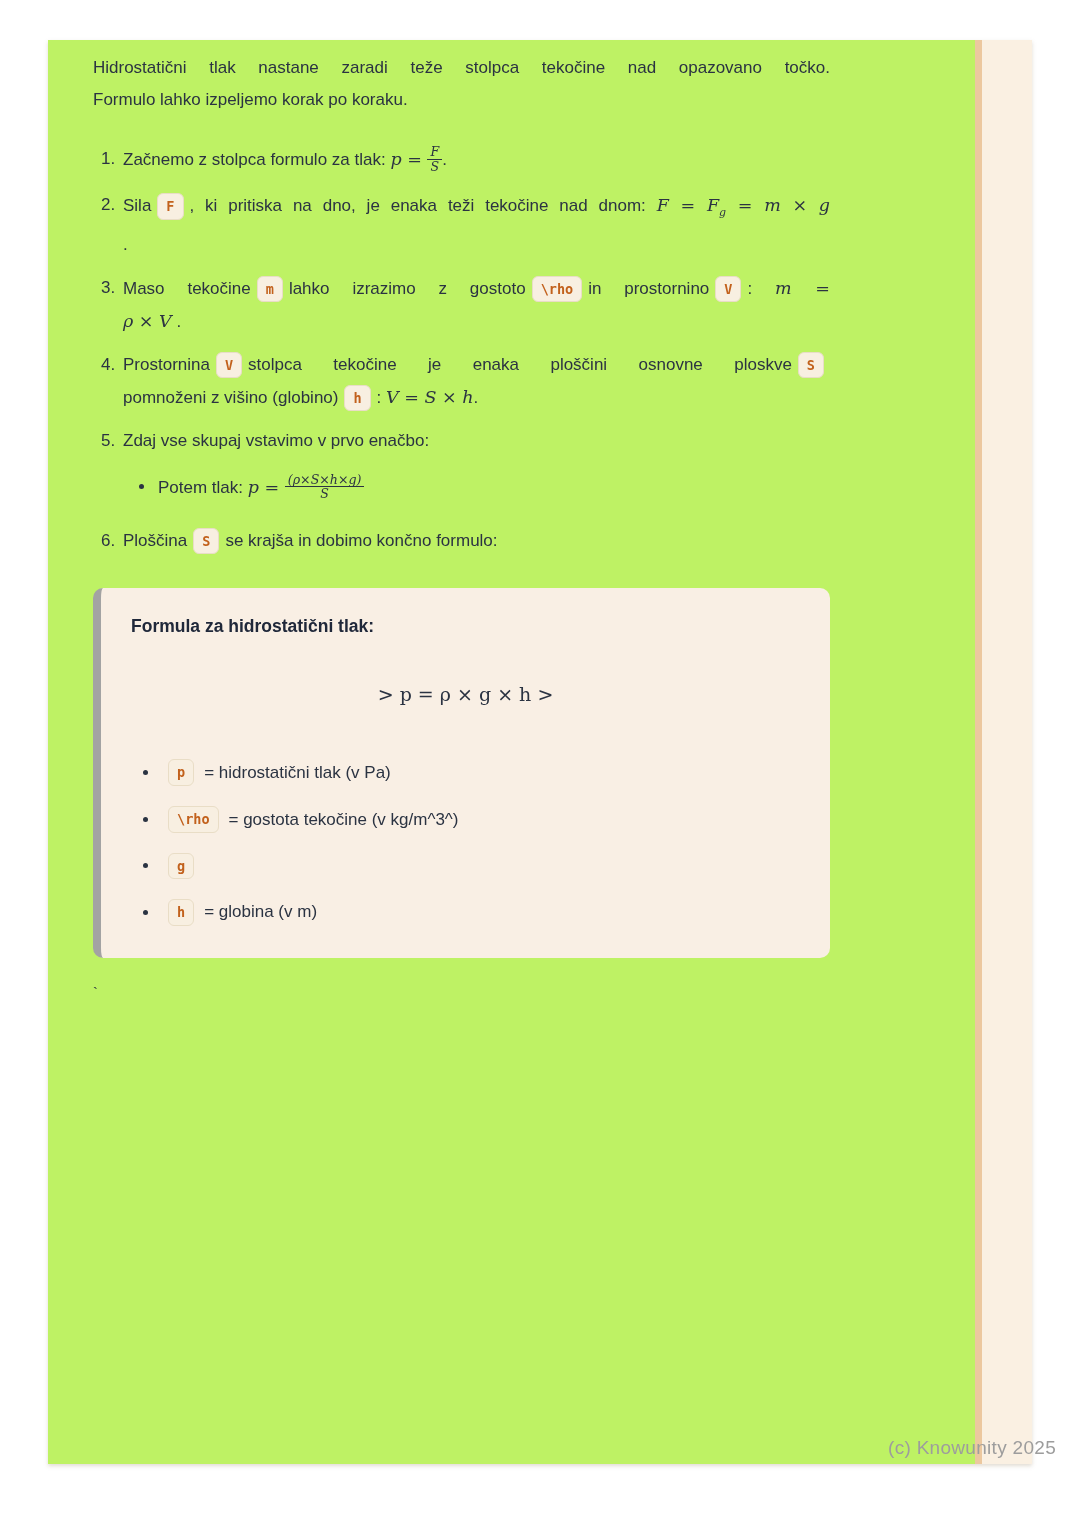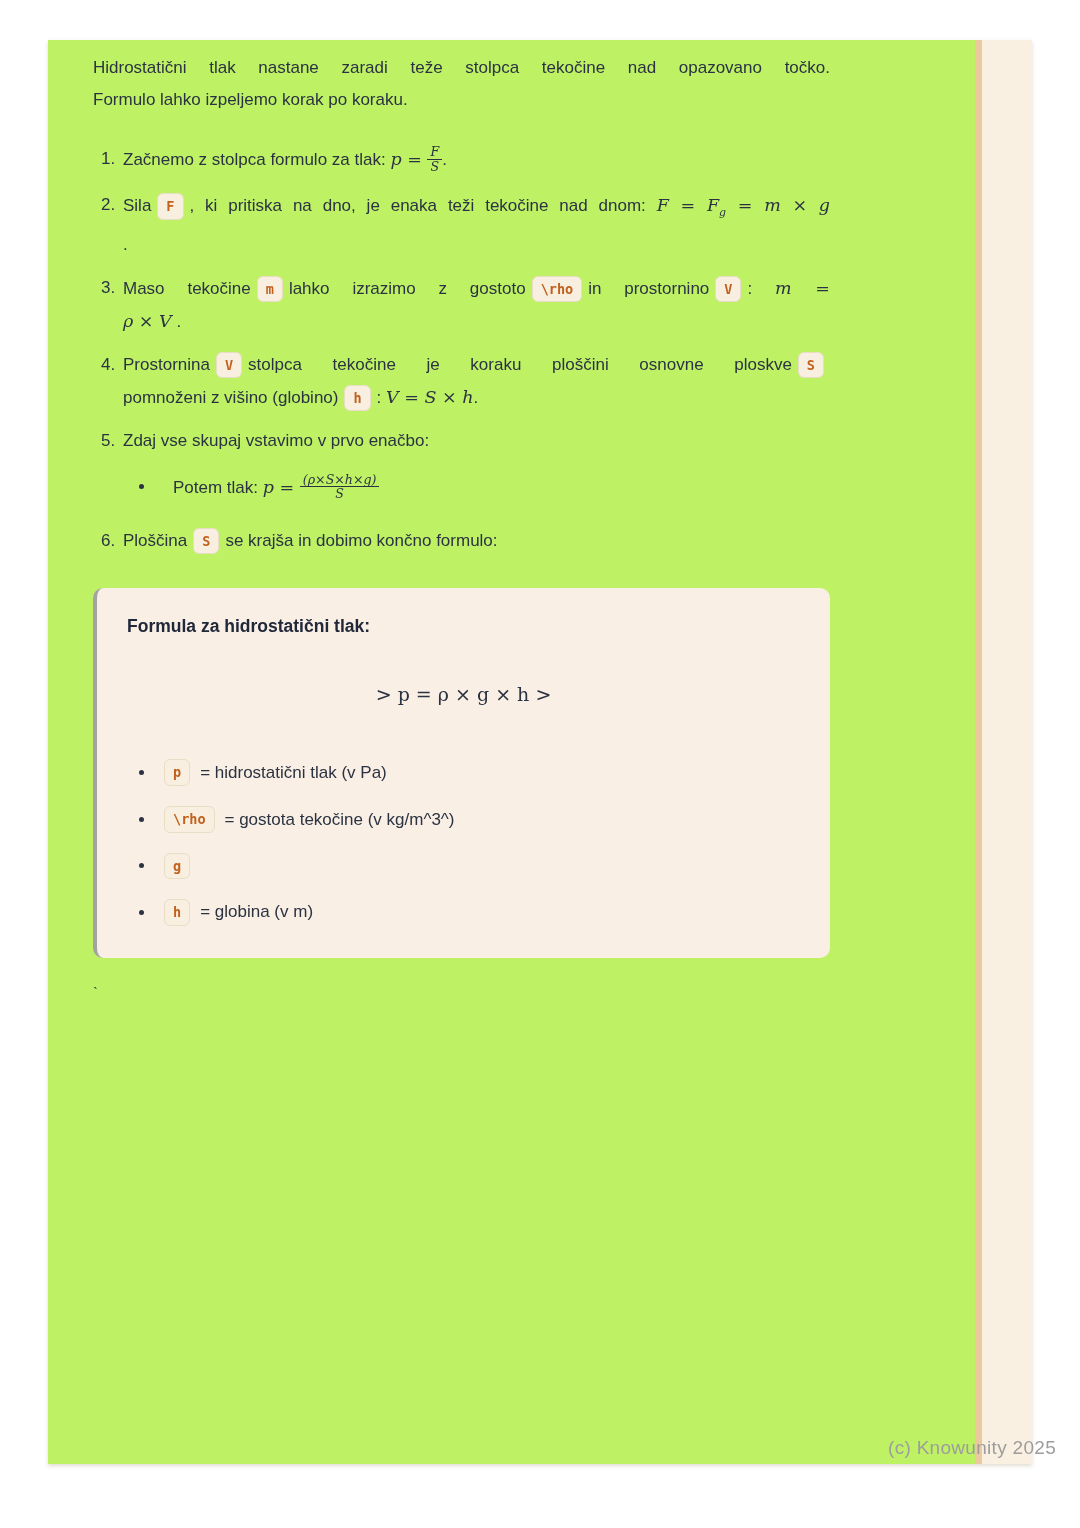--- a/index.html
+++ b/index.html
@@ -35,24 +35,24 @@
           line-height:1.05; font-size:0.72em; }
   .frac .fn { display:block; padding:0 3px; border-bottom:1.3px solid currentColor; }
   .frac .fd { display:block; }
 
   .dot-line { display:block; line-height:30px; }
 
   .sub-bullets { margin-top:4px; padding-left:16px; }
   .sub-bullet { display:flex; align-items:baseline; line-height:36px; }
   .bullet-dot { flex:0 0 auto; width:5px; height:5px; border-radius:50%;
                 background:#2b3342; margin-right:14px; position:relative; top:-4px; }
-  .sub-bullet.tall { line-height:50px;gap:15px; }
+  .sub-bullet.tall { line-height:50px; }
 
   .callout {
-    margin-top:30px; background:#f9efe4; border-left:4px solid #a3a3a3;
+    margin-top:30px; background:#f9efe4; border-left:8px solid #a3a3a3;
     border-radius:10px; padding:28px 30px 32px 30px;
   }
   .callout-title { font-weight:bold; font-size:17.5px; color:#20283a; }
   .callout-formula { text-align:center; margin:46px 0 54px 0;
     font-family:"DejaVu Serif","Liberation Serif",serif; font-size:19px; }
   .var-row { display:flex; align-items:center; margin:0 0 19px 12px; line-height:28px; }
   .var-row:last-child { margin-bottom:0; }
   .var-row .bullet-dot { top:0; }
   .var-row .code { margin-right:10px; }
   .var-frac { font-family:"DejaVu Serif","Liberation Serif",serif; }
@@ -110,21 +110,21 @@
             <span class="math">m =</span>
           </div>
           <span class="dot-line"><span class="math">ρ × V</span> <span>.</span></span>
         </div>
       </div>
 
       <div class="step">
         <span class="step-num">4.</span>
         <div class="step-body">
           <div class="just">
-            <span>Prostornina</span><span class="code">V</span><span>stolpca tekočine je koraku ploščini osnovne ploskve</span><span class="code">S</span>
+            <span>Prostornina</span><span class="code">V</span><span>stolpca tekočine je enaka ploščini osnovne ploskve</span><span class="code">S</span>
           </div>
           <span class="dot-line">
             <span>pomnoženi z višino (globino)</span><span class="code">h</span><span>:</span>
             <span class="math">V = S × h</span><span>.</span>
           </span>
         </div>
       </div>
 
       <div class="step">
         <span class="step-num">5.</span>

